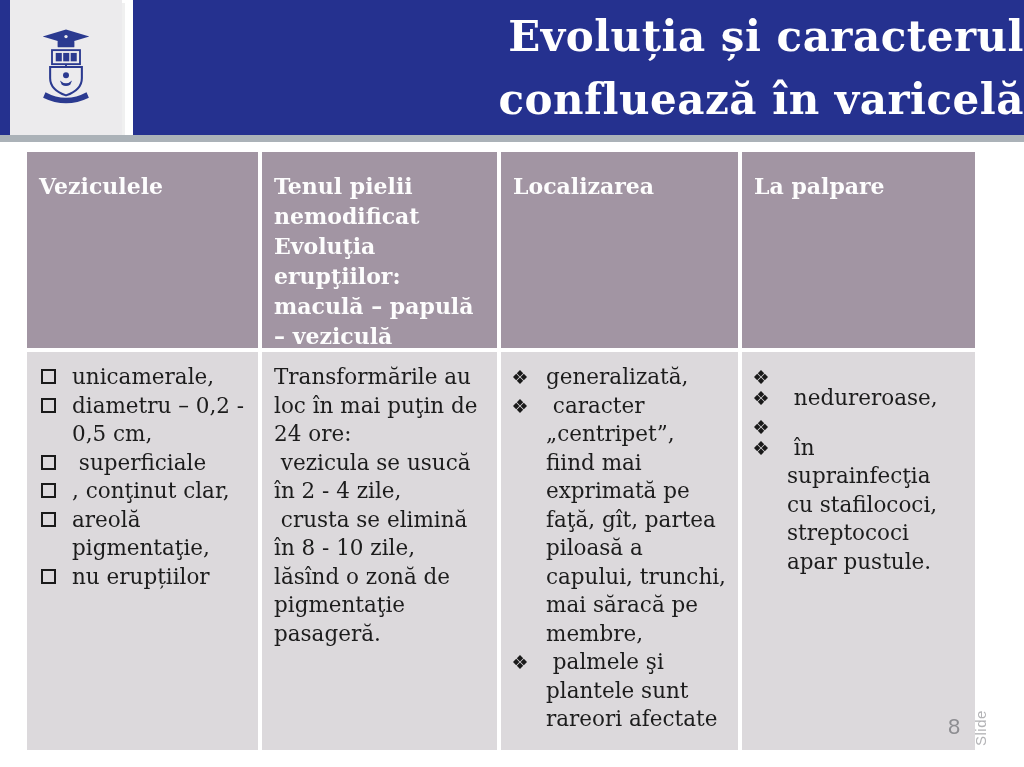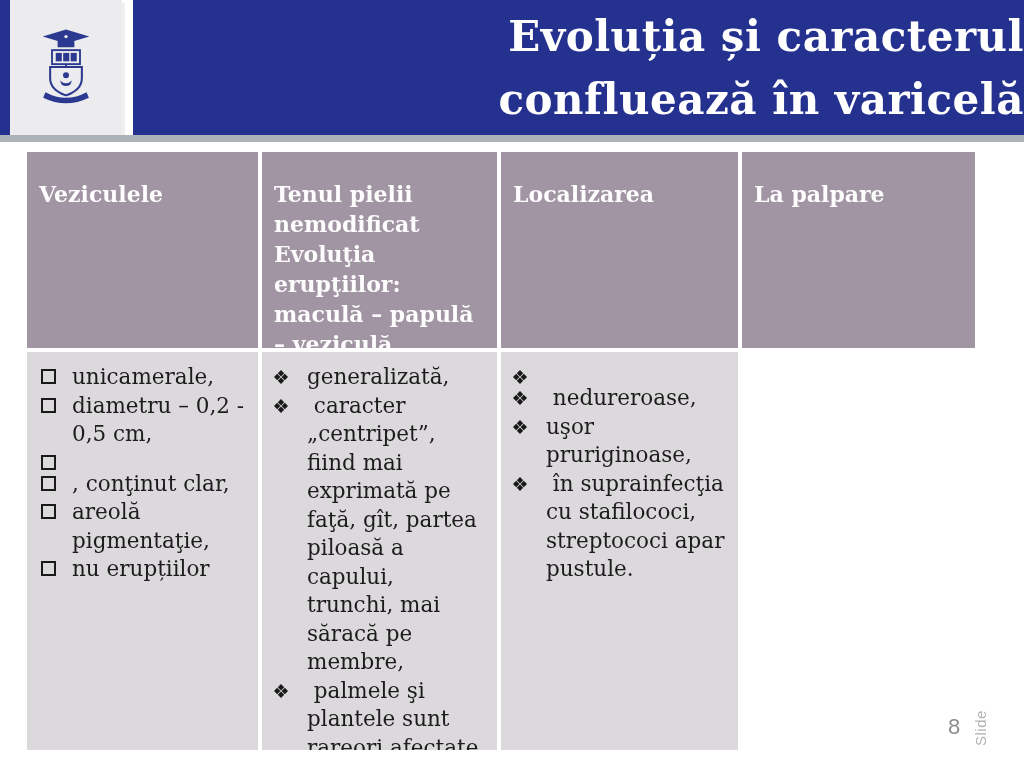--- a/index.html
+++ b/index.html
@@ -40,21 +40,21 @@
     position:absolute;left:27px;top:152px;width:948px;height:598px;
     display:grid;
     grid-template-columns:231px 235px 237px 233px;
     grid-template-rows:196px 398px;
     gap:4px;
     background:transparent;
   }
   .cell{box-sizing:border-box;overflow:hidden;}
   .cell.head{
     background:#a295a3;color:#fdfdfd;font-weight:bold;
-    font-size:22px;line-height:30px;padding:27px 12px;
+    font-size:22px;line-height:30px;padding:19px 12px;
   }
   .cell.body{
     background:#dcd9dc;color:#1c1c1c;
     font-size:21.5px;line-height:28.5px;padding:11px 12px 20px 12px;
   }
   .line{white-space:pre-wrap;}
 
   .li{display:flex;align-items:flex-start;}
   .li .bullet{flex:0 0 33px;padding-top:6px;}
   .li .li-text{flex:1;white-space:pre-wrap;}
@@ -135,40 +135,46 @@
         <div class="li">
           <span class="bullet">
             <span class="sq"></span>
           </span>
           <span class="li-text">diametru – 0,2 - 0,5 cm,</span>
         </div>
         <div class="li">
           <span class="bullet">
             <span class="sq"></span>
           </span>
+          <span class="li-text"> superficiale</span>
         </div>
         <div class="li">
           <span class="bullet">
             <span class="sq"></span>
           </span>
           <span class="li-text">, conţinut clar,</span>
         </div>
         <div class="li">
           <span class="bullet">
             <span class="sq"></span>
           </span>
           <span class="li-text">areolă pigmentaţie,</span>
         </div>
         <div class="li">
           <span class="bullet">
             <span class="sq"></span>
           </span>
           <span class="li-text">nu erupțiilor</span>
         </div>
       </div>
+    <div class="cell body para">
+        <div class="line">Transformările au loc în mai puţin de 24 ore:</div>
+        <div class="line"> vezicula se usucă în 2 - 4 zile,</div>
+        <div class="line"> crusta se elimină în 8 - 10 zile, lăsînd o zonă de pigmentaţie pasageră.</div>
+      </div>
     <div class="cell body">
         <div class="li">
           <span class="bullet">
             <svg xmlns="http://www.w3.org/2000/svg" viewBox="0 0 14 14" class="diamond">
   <path fill="#1a1a1a" d="M7 0 L10.2 3.2 L7 6.4 L3.8 3.2 Z
                           M3.2 3.8 L6.4 7 L3.2 10.2 L0 7 Z
                           M10.8 3.8 L14 7 L10.8 10.2 L7.6 7 Z
                           M7 7.6 L10.2 10.8 L7 14 L3.8 10.8 Z"></path>
 </svg>
           </span>
@@ -221,21 +227,20 @@
         </div>
         <div class="li">
           <span class="bullet">
             <svg xmlns="http://www.w3.org/2000/svg" viewBox="0 0 14 14" class="diamond">
   <path fill="#1a1a1a" d="M7 0 L10.2 3.2 L7 6.4 L3.8 3.2 Z
                           M3.2 3.8 L6.4 7 L3.2 10.2 L0 7 Z
                           M10.8 3.8 L14 7 L10.8 10.2 L7.6 7 Z
                           M7 7.6 L10.2 10.8 L7 14 L3.8 10.8 Z"></path>
 </svg>
           </span>
-          <span class="li-text">uşor pruriginoase,</span>
         </div>
         <div class="li">
           <span class="bullet">
             <svg xmlns="http://www.w3.org/2000/svg" viewBox="0 0 14 14" class="diamond">
   <path fill="#1a1a1a" d="M7 0 L10.2 3.2 L7 6.4 L3.8 3.2 Z
                           M3.2 3.8 L6.4 7 L3.2 10.2 L0 7 Z
                           M10.8 3.8 L14 7 L10.8 10.2 L7.6 7 Z
                           M7 7.6 L10.2 10.8 L7 14 L3.8 10.8 Z"></path>
 </svg>
           </span>

